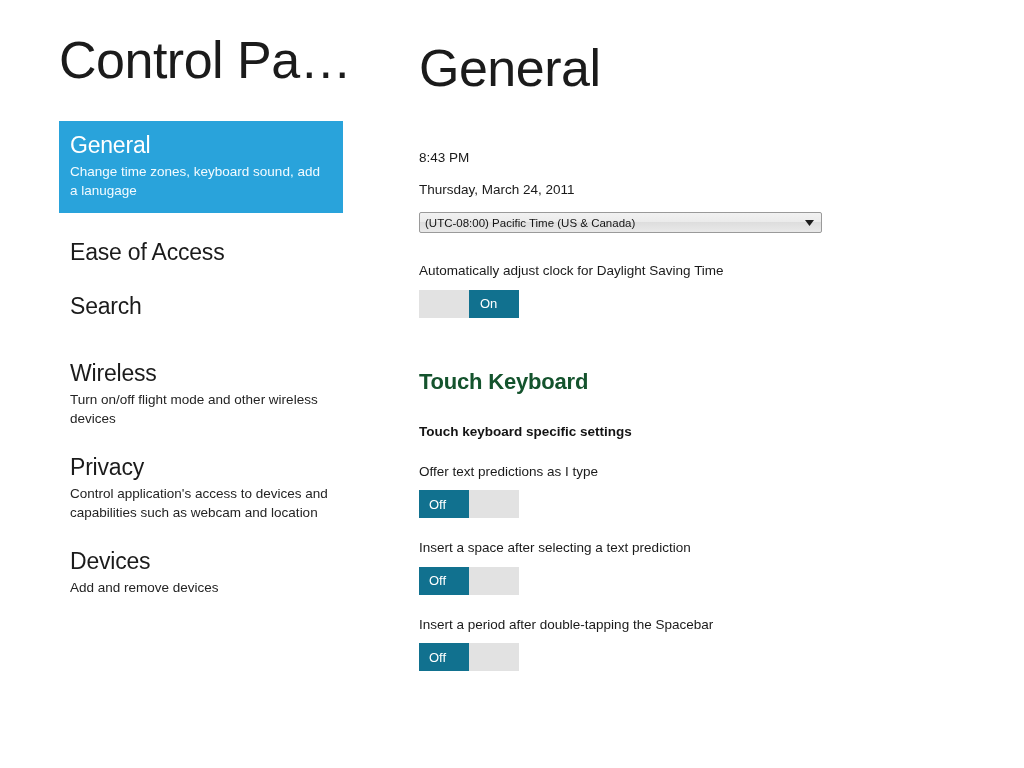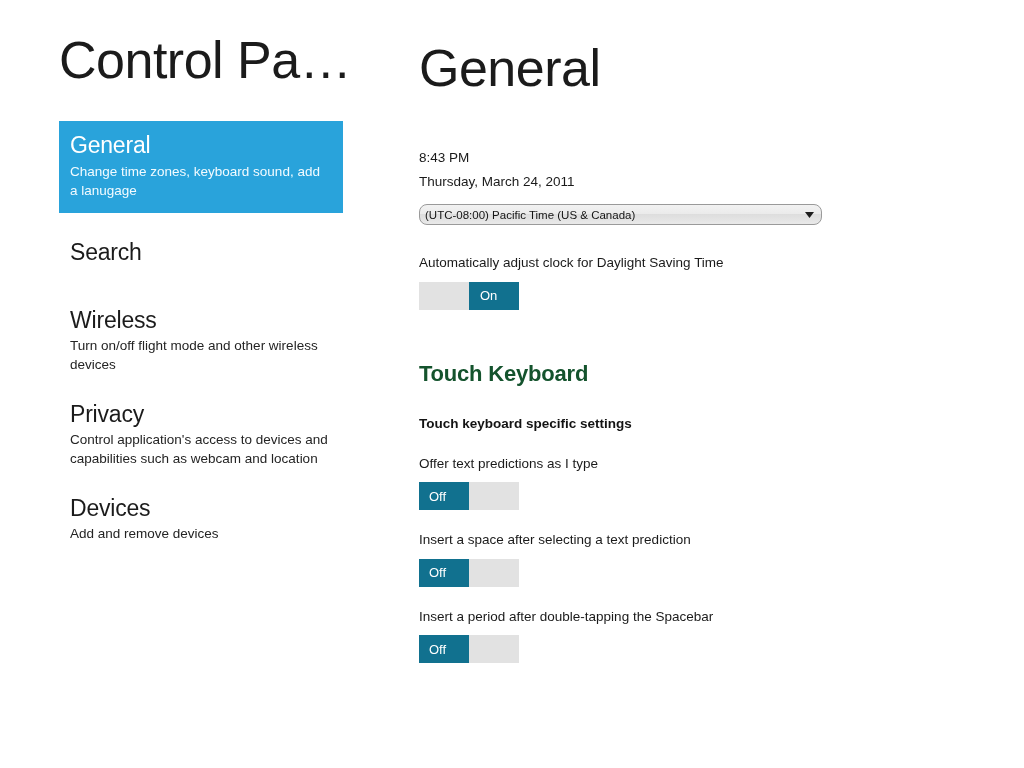--- a/index.html
+++ b/index.html
@@ -89,31 +89,31 @@
 
   .clock-time {
     font-size: 13.5px;
     line-height: 1.45;
     color: #1a1a1a;
   }
   .clock-date {
     font-size: 13.5px;
     line-height: 1.45;
     color: #1a1a1a;
-    margin-top: 4px;
+    margin-top: 12px;
   }
 
   
   .combo {
     position: relative;
     margin-top: 13px;
     width: 403px;
     height: 21px;
     border: 1px solid #9a9a9a;
-    border-radius: 8px;
+    border-radius: 2px;
     background: linear-gradient(to bottom, #f2f2f2 0%, #ebebeb 45%, #dddddd 48%, #e9e9e9 100%);
     box-sizing: border-box;
     display: flex;
     align-items: center;
     cursor: default;
   }
   .combo-value {
     font-size: 11.5px;
     color: #141414;
     padding-left: 5px;
@@ -187,20 +187,21 @@
   <div id="app-title">Control Pa…</div>
 
   <ul class="nav-list">
 
     <li class="nav-item selected">
       <div class="nav-title">General</div>
       <div class="nav-desc">Change time zones, keyboard sound, add a lanugage</div>
     </li>
 
     <li class="nav-item">
+      <div class="nav-title">Ease of Access</div>
     </li>
 
     <li class="nav-item" style="margin-bottom:40px;">
       <div class="nav-title">Search</div>
     </li>
 
     <li class="nav-item">
       <div class="nav-title">Wireless</div>
       <div class="nav-desc">Turn on/off flight mode and other wireless devices</div>
     </li>

